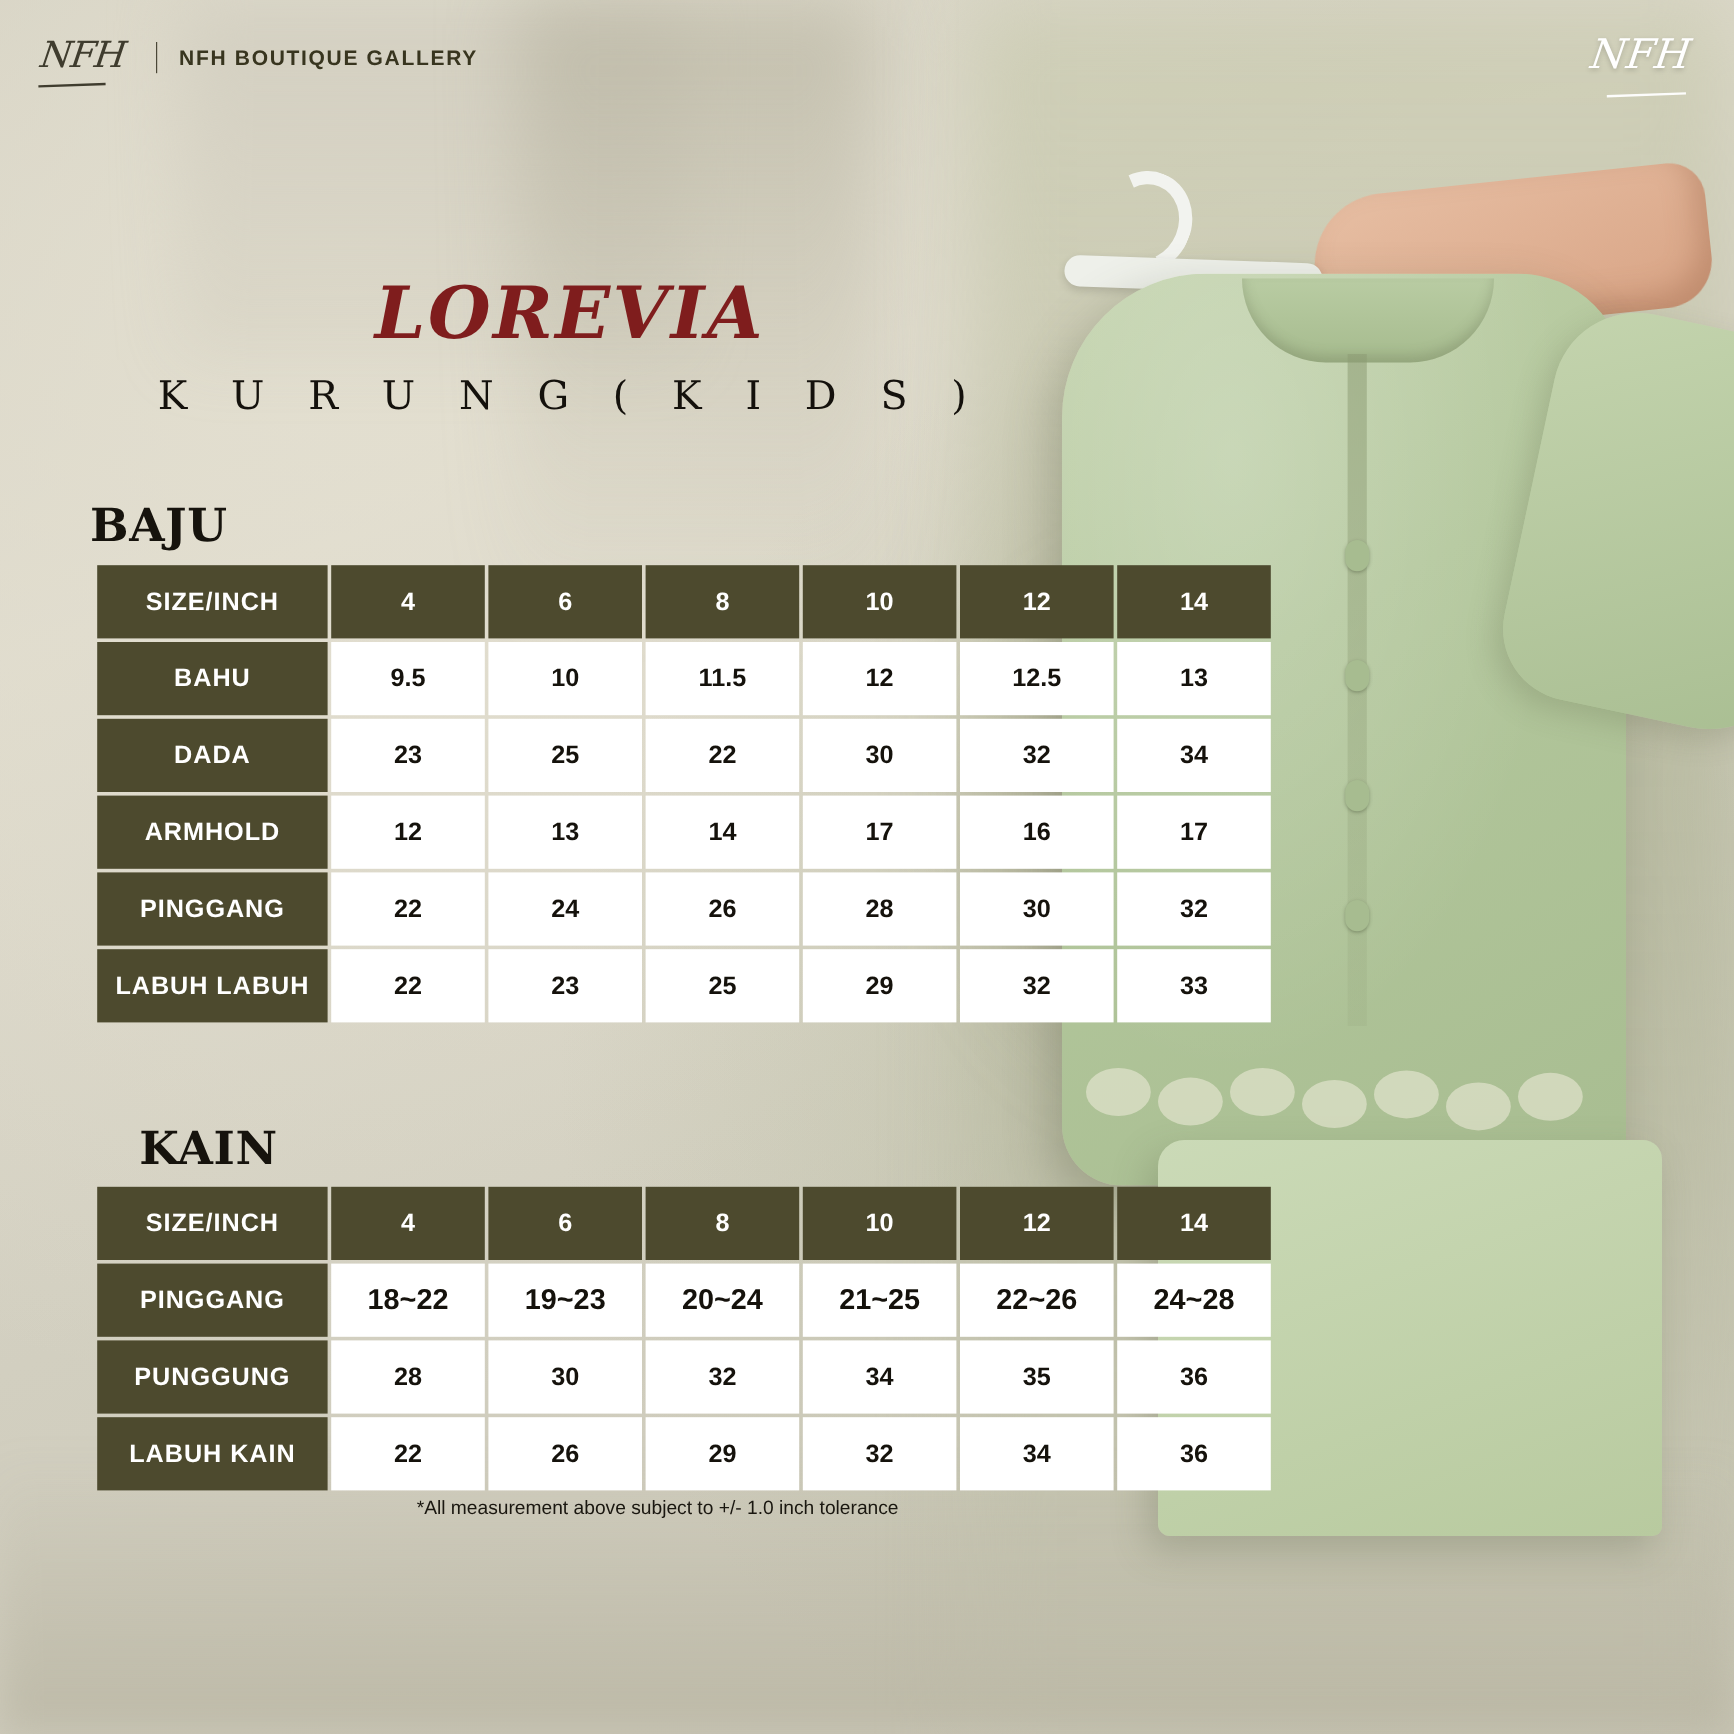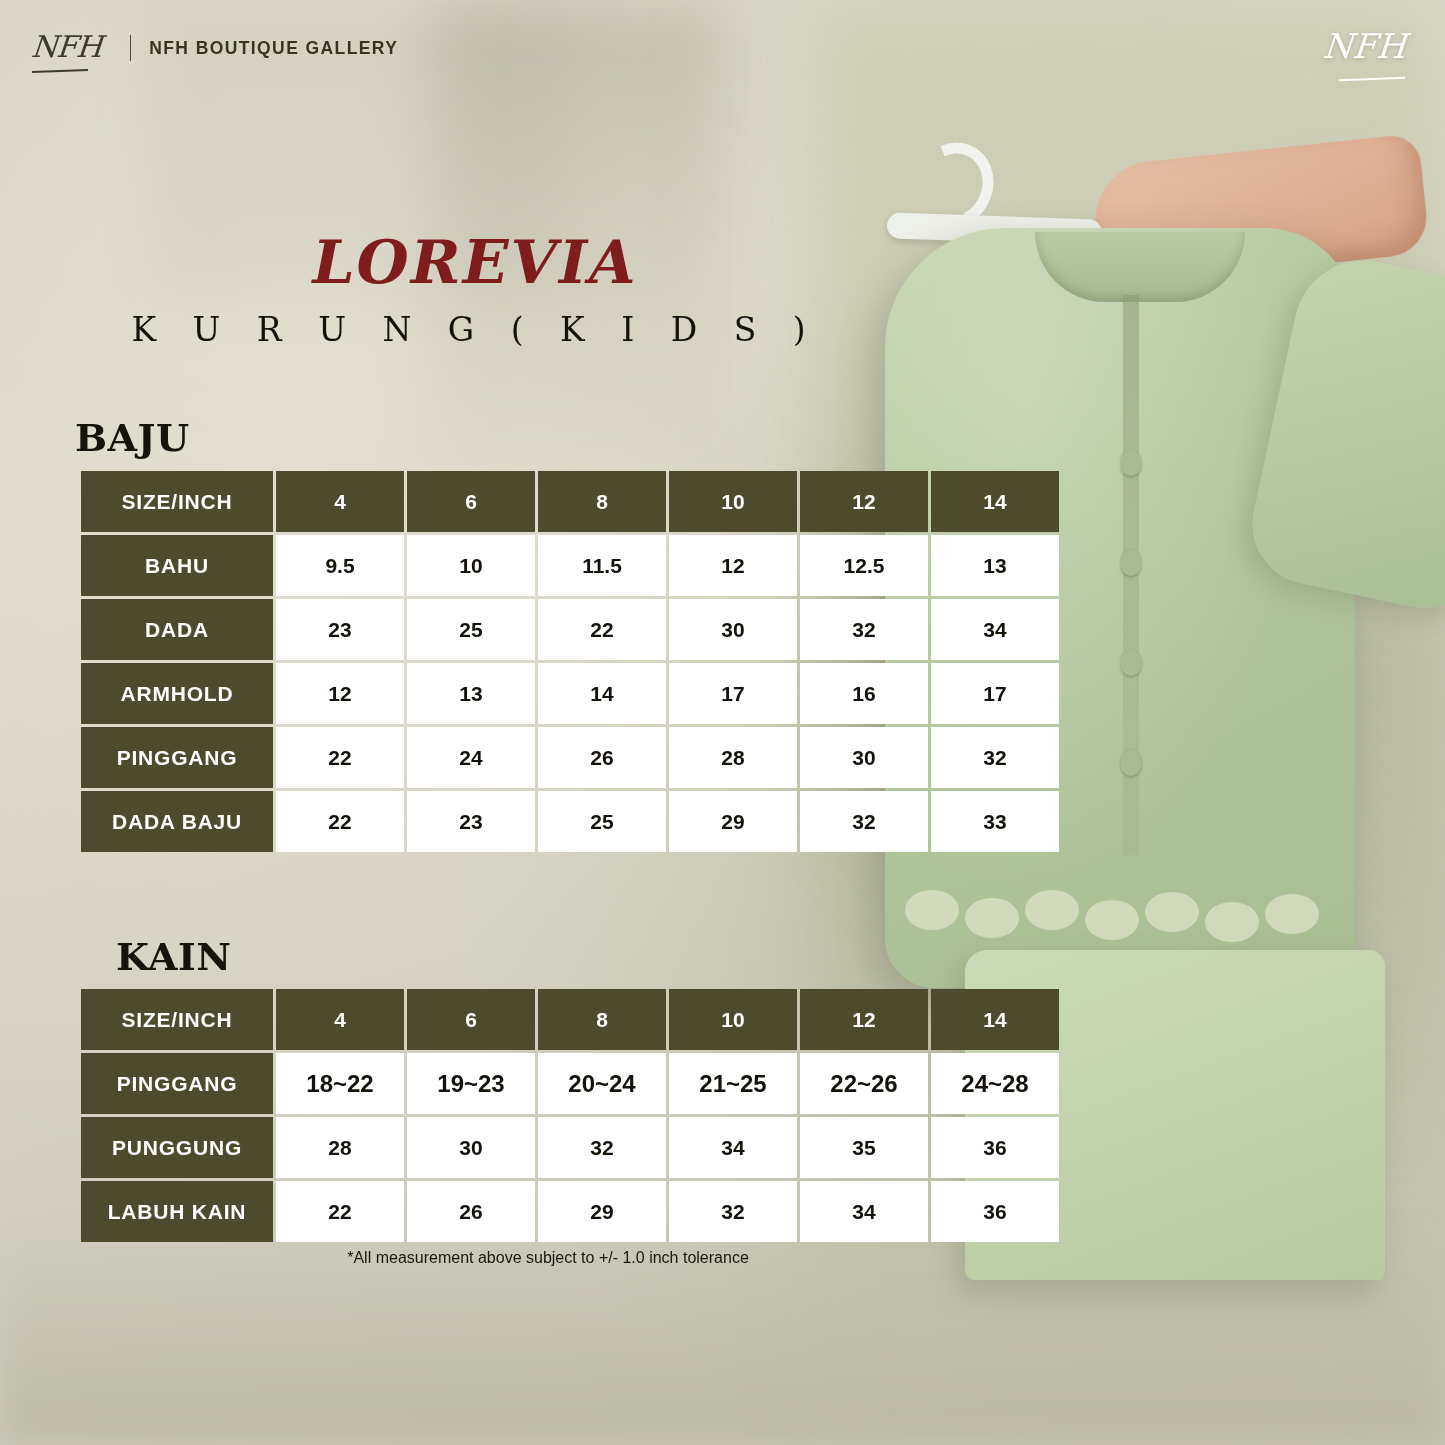--- a/index.html
+++ b/index.html
@@ -390,21 +390,21 @@
     <tr>
       <td class="row-label">PINGGANG</td>
       <td class="cell">22</td>
       <td class="cell">24</td>
       <td class="cell">26</td>
       <td class="cell">28</td>
       <td class="cell">30</td>
       <td class="cell">32</td>
     </tr>
     <tr>
-      <td class="row-label">DADA BAJU</td>
+      <td class="row-label">LABUH LABUH</td>
       <td class="cell">22</td>
       <td class="cell">23</td>
       <td class="cell">25</td>
       <td class="cell">29</td>
       <td class="cell">32</td>
       <td class="cell">33</td>
     </tr>
   </tbody>
 </table>
 

